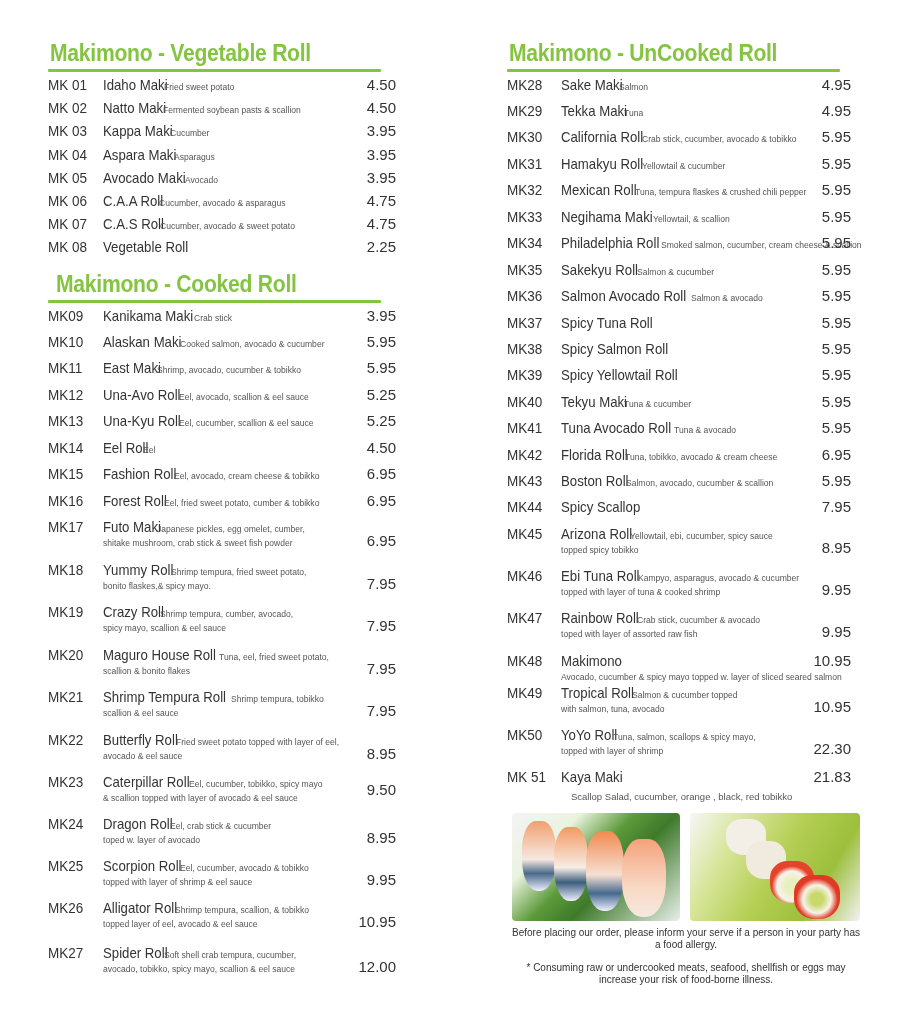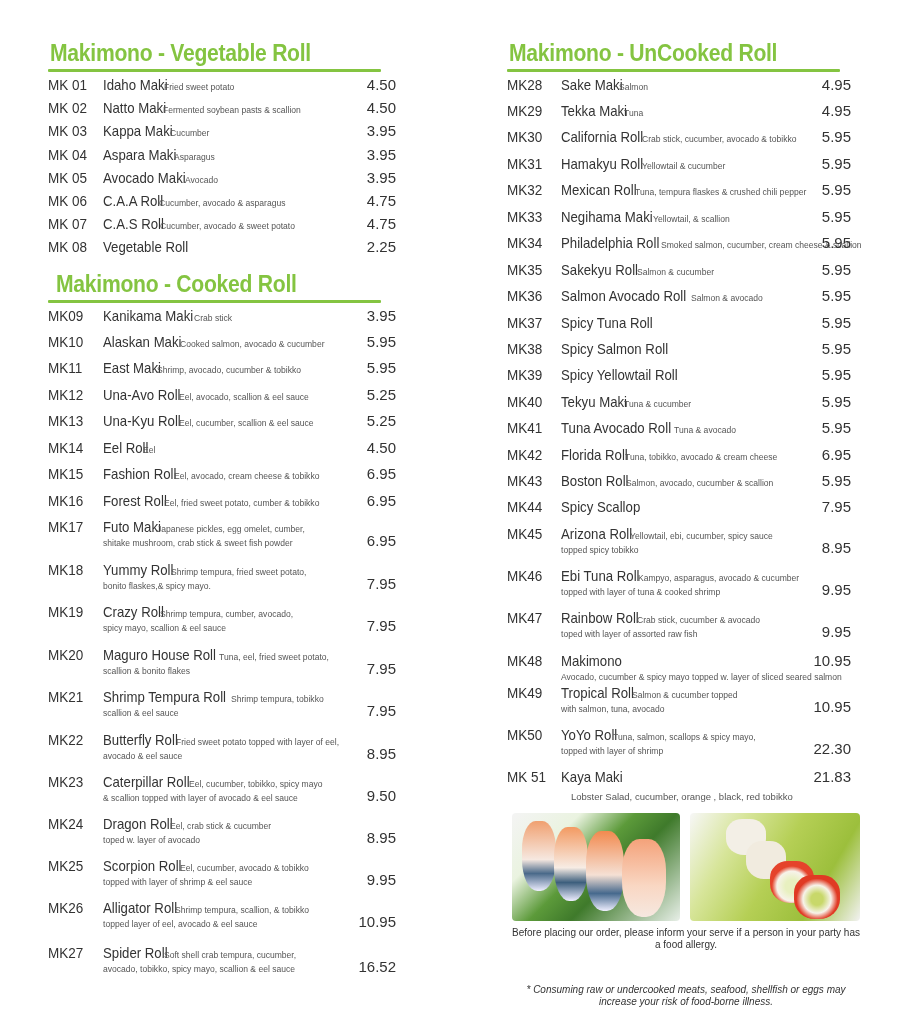--- a/index.html
+++ b/index.html
@@ -204,21 +204,21 @@
       <div class="item" style="top: 731px;">
         <span class="code">MK22</span>
         <div class="name-line"><span class="name">Butterfly Roll</span><span class="desc desc-inline">Fried sweet potato topped with layer of eel,</span></div>
         <div class="desc-line2">avocado &amp; eel sauce</div>
         <span class="price" style="top:14px">8.95</span>
       </div>
       <div class="item" style="top: 773px;">
         <span class="code">MK23</span>
         <div class="name-line"><span class="name">Caterpillar Roll</span><span class="desc desc-inline">Eel, cucumber, tobikko, spicy mayo</span></div>
         <div class="desc-line2">&amp; scallion topped with layer of avocado &amp; eel sauce</div>
-        <span class="price" style="top:14px">9.50</span>
+        <span class="price" style="top:8px">9.50</span>
       </div>
       <div class="item" style="top: 815px;">
         <span class="code">MK24</span>
         <div class="name-line"><span class="name">Dragon Roll</span><span class="desc desc-inline">Eel, crab stick &amp; cucumber</span></div>
         <div class="desc-line2"> toped w. layer of avocado</div>
         <span class="price" style="top:14px">8.95</span>
       </div>
       <div class="item" style="top: 857px;">
         <span class="code">MK25</span>
         <div class="name-line"><span class="name">Scorpion Roll</span><span class="desc desc-inline">Eel, cucumber, avocado &amp; tobikko</span></div>
@@ -228,21 +228,21 @@
       <div class="item" style="top: 899px;">
         <span class="code">MK26</span>
         <div class="name-line"><span class="name">Alligator Roll</span><span class="desc desc-inline">Shrimp tempura, scallion, &amp; tobikko</span></div>
         <div class="desc-line2">topped layer of eel, avocado &amp; eel sauce</div>
         <span class="price" style="top:14px">10.95</span>
       </div>
       <div class="item" style="top: 944px;">
         <span class="code">MK27</span>
         <div class="name-line"><span class="name">Spider Roll</span><span class="desc desc-inline">Soft shell crab tempura, cucumber,</span></div>
         <div class="desc-line2">avocado, tobikko, spicy mayo, scallion &amp; eel sauce</div>
-        <span class="price" style="top:14px">16.52</span>
+        <span class="price" style="top:14px">12.00</span>
       </div>
     </div>
 </div>
 
 <div class="column col-right">
   <div class="section-title" style="left:2px; top:40px;">Makimono - UnCooked Roll</div>
   <div class="section-rule" style="left:0; top:69px; width:333px;"></div>
   <div id="uncooked-list">
       <div class="item" style="top: 76px;">
         <span class="code">MK28</span>
@@ -364,32 +364,32 @@
         <div class="name-line"><span class="name">YoYo Roll</span><span class="desc desc-inline">Tuna, salmon, scallops &amp; spicy mayo,</span></div>
         <div class="desc-line2">topped with layer of shrimp</div>
         <span class="price" style="top:14px">22.30</span>
       </div>
       <div class="item" style="top: 768px;">
         <span class="code">MK 51</span>
         <div class="name-line"><span class="name">Kaya Maki</span></div>
         <span class="price" style="top:0px">21.83</span>
       </div>
     </div>
-  <div class="kaya-note">Lobster Salad, cucumber, orange , black, red tobikko</div>
+  <div class="kaya-note">Scallop Salad, cucumber, orange , black, red tobikko</div>
 </div>
 
 <div class="photos">
   <div class="photo photo-left">
     <div class="sushi-piece" style="left:10px; top:8px; width:34px; height:70px; background:linear-gradient(#f0a070,#f6e8e0 55%,#4a6a8a 75%,#eef);"></div>
     <div class="sushi-piece" style="left:42px; top:14px; width:34px; height:74px; background:linear-gradient(#f39a62,#f7ece4 55%,#3d5f7d 75%,#eef);"></div>
     <div class="sushi-piece" style="left:74px; top:18px; width:38px; height:80px; background:linear-gradient(#f28a4f,#f5e0d4 55%,#46698d 78%,#eef);"></div>
     <div class="sushi-piece" style="left:110px; top:26px; width:44px; height:78px; background:linear-gradient(#f4a27a,#f9d7c3 60%,#f6e8e0);"></div>
   </div>
   <div class="photo photo-right">
     <div class="sushi-piece" style="left:36px; top:6px; width:40px; height:36px; background:#f3efe6;"></div>
     <div class="sushi-piece" style="left:56px; top:28px; width:40px; height:38px; background:#f1ebdf;"></div>
     <div class="sushi-piece" style="left:80px; top:48px; width:44px; height:42px; background:radial-gradient(circle at 50% 60%, #e8f0c0 20%, #f7f3ea 45%, #e5432b 60%);"></div>
     <div class="sushi-piece" style="left:104px; top:62px; width:46px; height:44px; background:radial-gradient(circle at 50% 55%, #c8d86a 18%, #f7f3ea 42%, #e03a24 62%);"></div>
   </div>
 </div>
 
 <div class="notice" style="top:927px;">Before placing our order, please inform your serve if a person in your party has a food allergy.</div>
-<div class="notice" style="top:984px;font-style:italic;">* Consuming raw or undercooked meats, seafood, shellfish or eggs may increase your risk of food-borne illness.</div>
+<div class="notice" style="top:962px;">* Consuming raw or undercooked meats, seafood, shellfish or eggs may increase your risk of food-borne illness.</div>
 
 </body></html>

